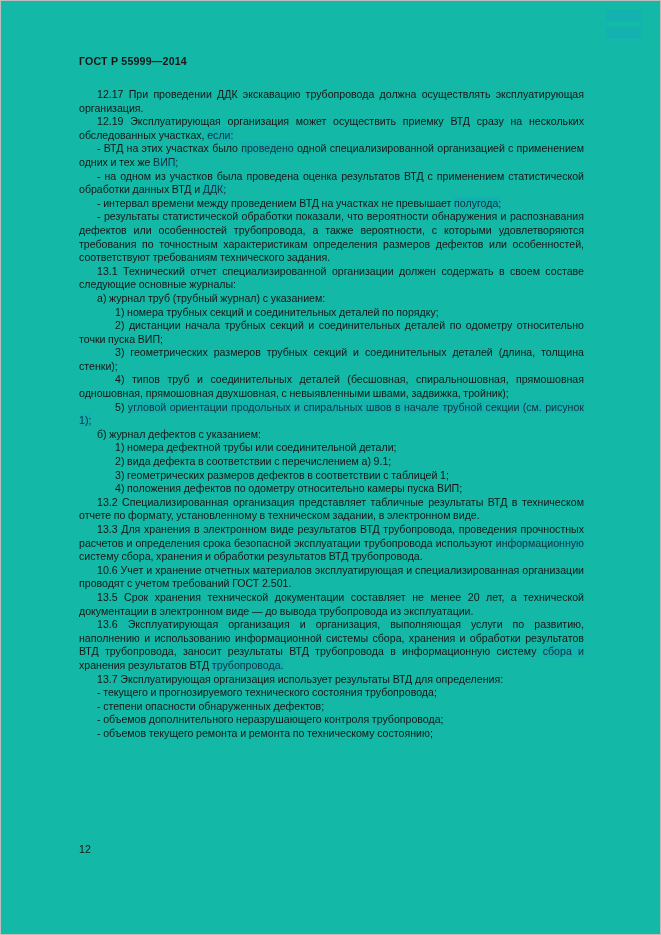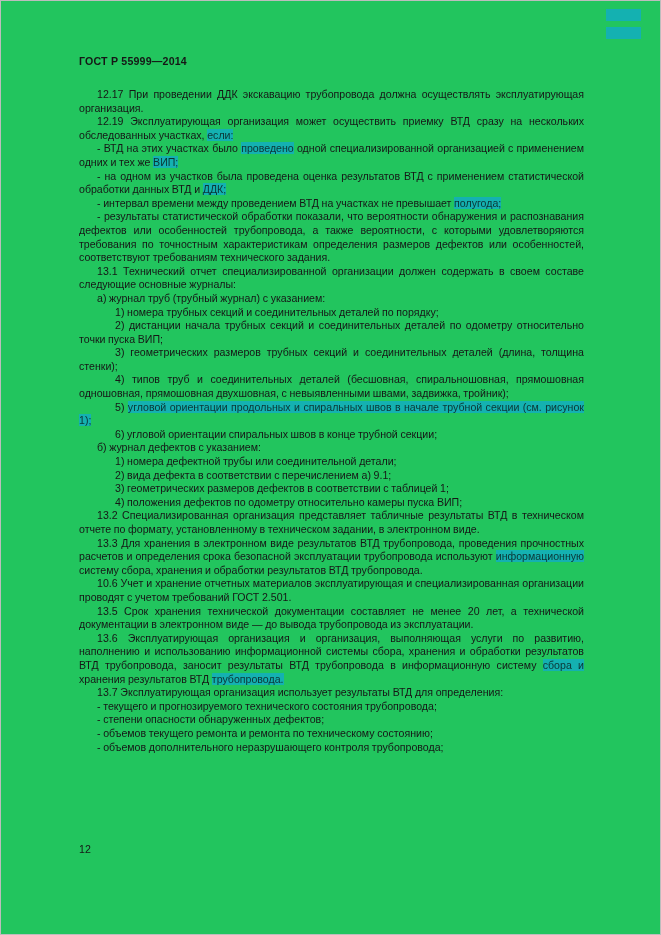--- a/index.html
+++ b/index.html
@@ -5,21 +5,21 @@
   html, body { margin: 0; padding: 0; }
   body {
     width: 661px; height: 935px;
     background: #e9e9e9;
     font-family: "Liberation Sans", sans-serif;
   }
   .page {
     position: relative;
     width: 661px; height: 935px;
     box-sizing: border-box;
-    background: #22c55e;
+    background: #14b8a6;
     border: 1px solid #bdbdbd;
     padding: 54px 77px 0 78px;
     color: #161616;
     overflow: hidden;
   }
   .doc-header {
     font-size: 10.6px;
     font-weight: bold;
     letter-spacing: 0.2px;
     margin: 0 0 21px 0;
@@ -76,32 +76,31 @@
       <p class="para"><span>- на одном из участков была проведена оценка результатов ВТД с применением статистической обработки данных ВТД и </span><span class="hl">ДДК;</span></p>
       <p class="para"><span>- интервал времени между проведением ВТД на участках не превышает </span><span class="hl">полугода;</span></p>
       <p class="para"><span>- результаты статистической обработки показали, что вероятности обнаружения и распознавания дефектов или особенностей трубопровода, а также вероятности, с которыми удовлетворяются требования по точностным характеристикам определения размеров дефектов или особенностей, соответствуют требованиям технического задания.</span></p>
       <p class="para"><span>13.1 Технический отчет специализированной организации должен содержать в своем составе следующие основные журналы:</span></p>
       <p class="para"><span>а) журнал труб (трубный журнал) с указанием:</span></p>
       <p class="para list"><span>1) номера трубных секций и соединительных деталей по порядку;</span></p>
       <p class="para list"><span>2) дистанции начала трубных секций и соединительных деталей по одометру относительно точки пуска ВИП;</span></p>
       <p class="para list"><span>3) геометрических размеров трубных секций и соединительных деталей (длина, толщина стенки);</span></p>
       <p class="para list"><span>4) типов труб и соединительных деталей (бесшовная, спиральношовная, прямошовная одношовная, прямошовная двухшовная, с невыявленными швами, задвижка, тройник);</span></p>
       <p class="para list"><span>5) </span><span class="hl">угловой ориентации продольных и спиральных швов в начале трубной секции (см. рисунок 1);</span></p>
-      <p class="para list"><span>6) угловой ориентации спиральных швов в конце трубной секции;</span></p>
       <p class="para"><span>б) журнал дефектов с указанием:</span></p>
       <p class="para list"><span>1) номера дефектной трубы или соединительной детали;</span></p>
       <p class="para list"><span>2) вида дефекта в соответствии с перечислением а) 9.1;</span></p>
       <p class="para list"><span>3) геометрических размеров дефектов в соответствии с таблицей 1;</span></p>
       <p class="para list"><span>4) положения дефектов по одометру относительно камеры пуска ВИП;</span></p>
       <p class="para"><span>13.2 Специализированная организация представляет табличные результаты ВТД в техническом отчете по формату, установленному в техническом задании, в электронном виде.</span></p>
       <p class="para"><span>13.3 Для хранения в электронном виде результатов ВТД трубопровода, проведения прочностных расчетов и определения срока безопасной эксплуатации трубопровода используют </span><span class="hl">информационную</span><span> систему сбора, хранения и обработки результатов ВТД трубопровода.</span></p>
       <p class="para"><span>10.6 Учет и хранение отчетных материалов эксплуатирующая и специализированная организации проводят с учетом требований ГОСТ 2.501.</span></p>
       <p class="para"><span>13.5 Срок хранения технической документации составляет не менее 20 лет, а технической документации в электронном виде — до вывода трубопровода из эксплуатации.</span></p>
       <p class="para"><span>13.6 Эксплуатирующая организация и организация, выполняющая услуги по развитию, наполнению и использованию информационной системы сбора, хранения и обработки результатов ВТД трубопровода, заносит результаты ВТД трубопровода в информационную систему </span><span class="hl">сбора и</span><span> хранения результатов ВТД </span><span class="hl">трубопровода.</span></p>
       <p class="para"><span>13.7 Эксплуатирующая организация использует результаты ВТД для определения:</span></p>
       <p class="para"><span>- текущего и прогнозируемого технического состояния трубопровода;</span></p>
       <p class="para"><span>- степени опасности обнаруженных дефектов;</span></p>
+      <p class="para"><span>- объемов дополнительного неразрушающего контроля трубопровода;</span></p>
       <p class="para"><span>- объемов текущего ремонта и ремонта по техническому состоянию;</span></p>
-      <p class="para"><span>- объемов дополнительного неразрушающего контроля трубопровода;</span></p>
     </div>
 
   <div class="page-number">12</div>
 </div>
 
 </body></html>

